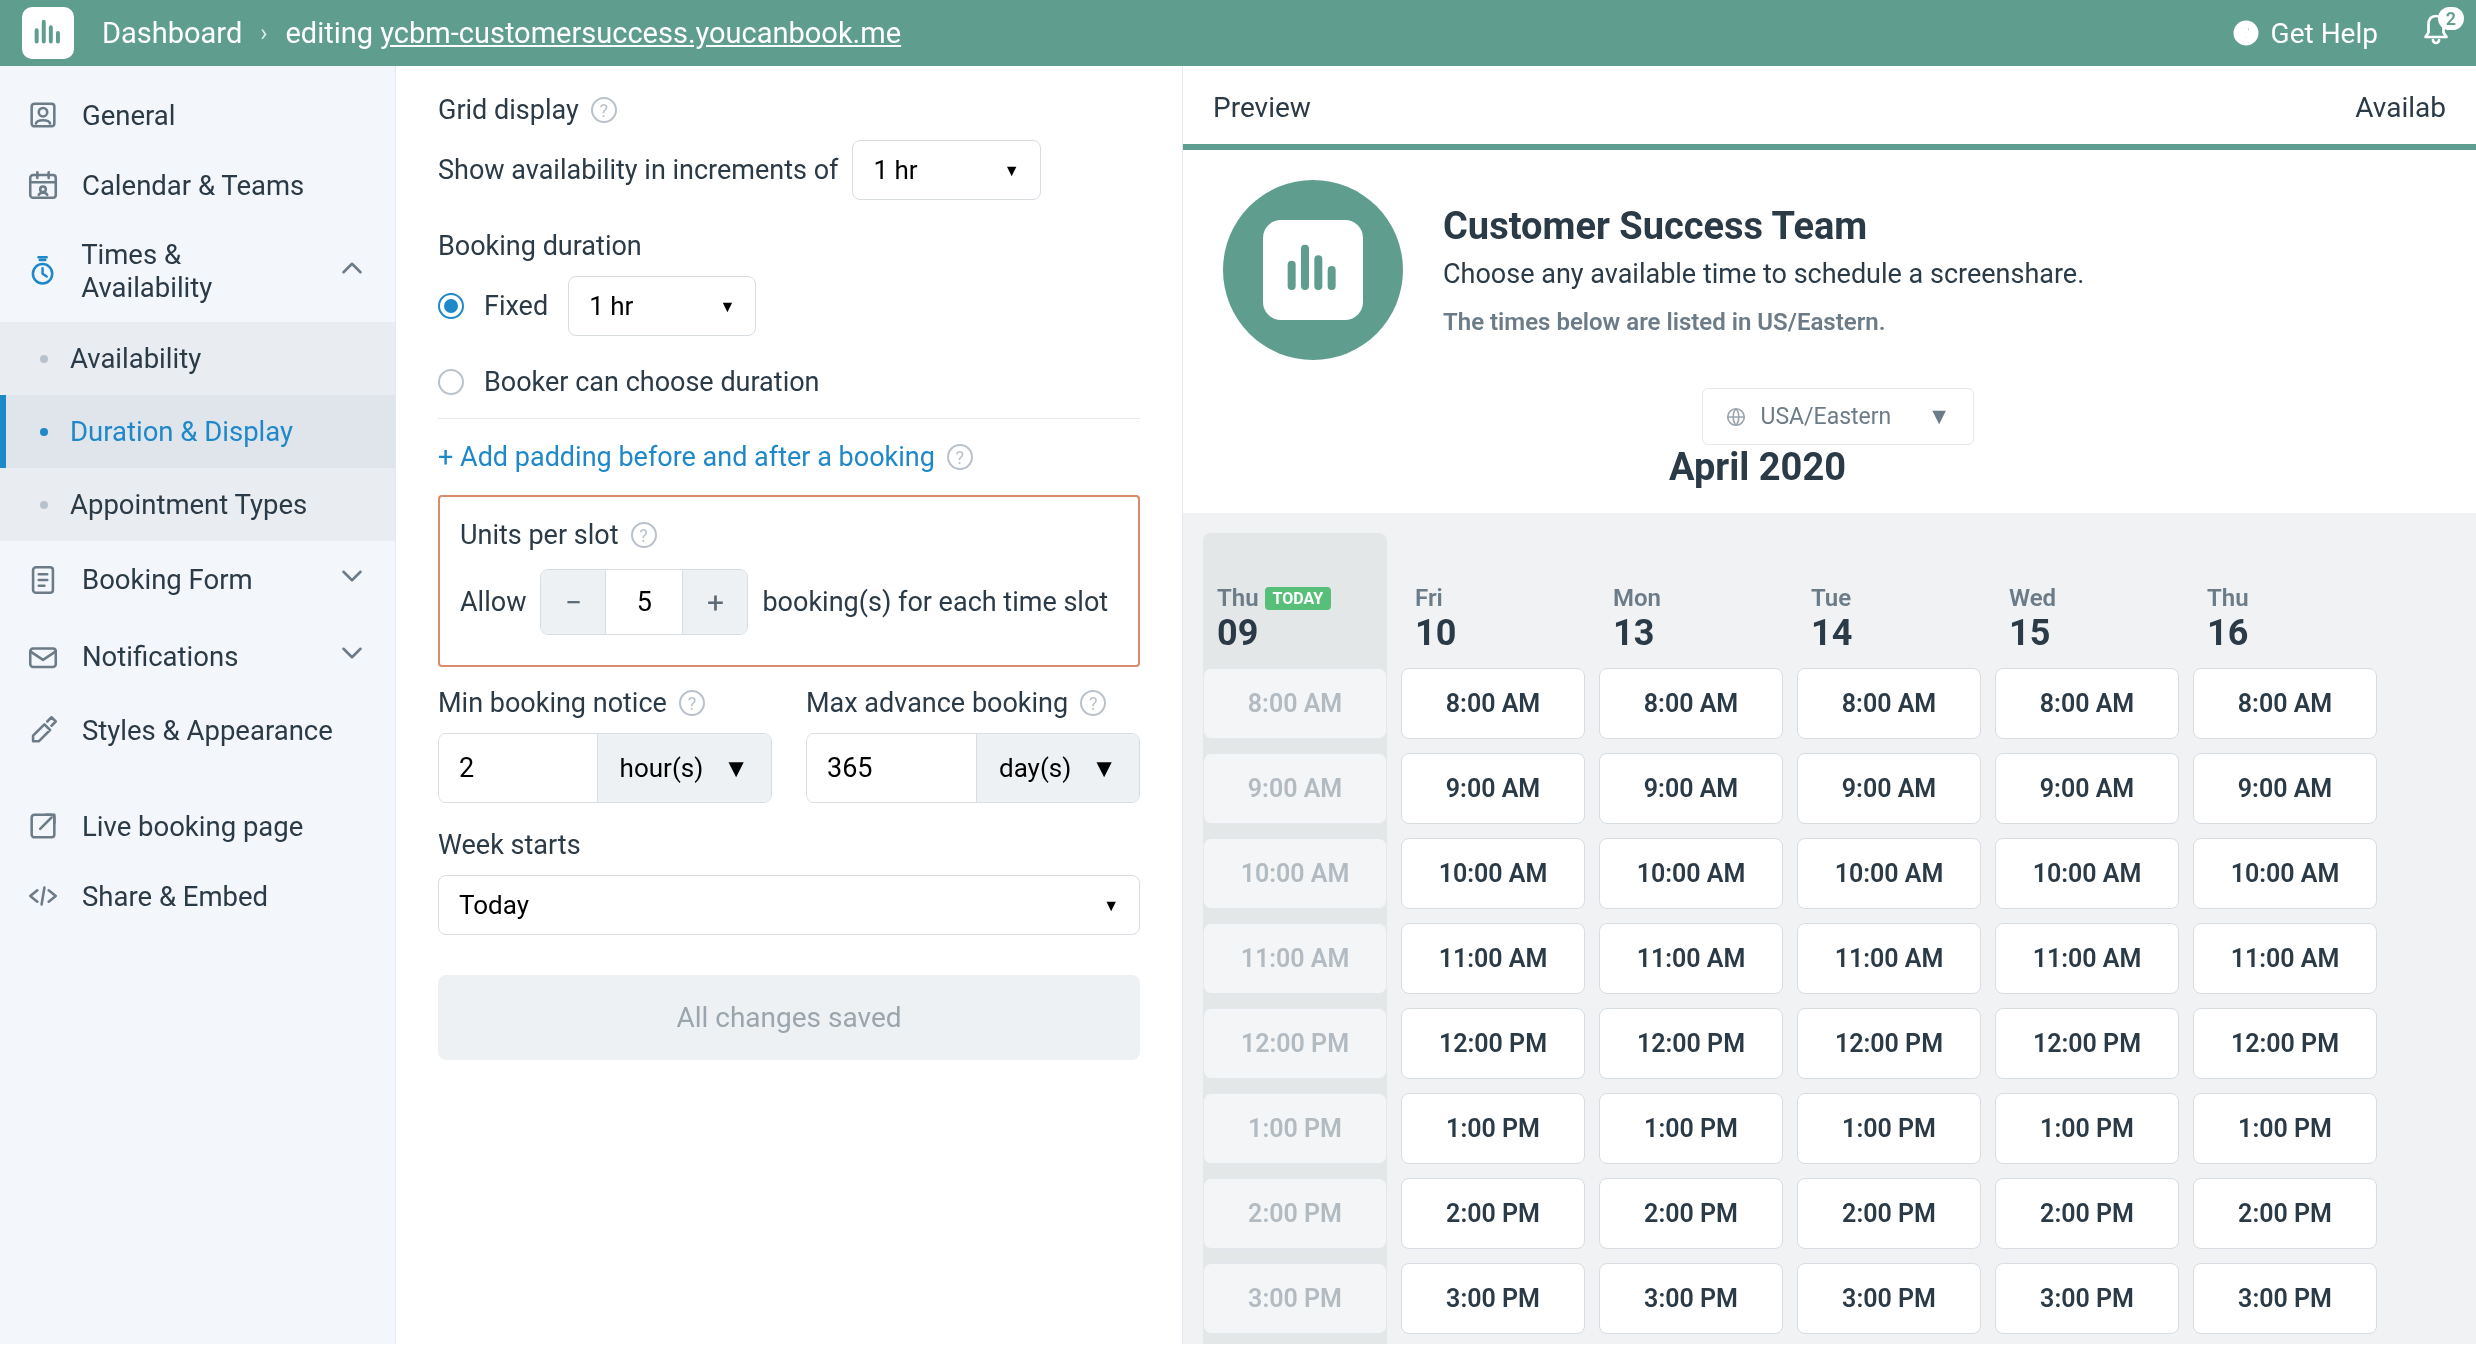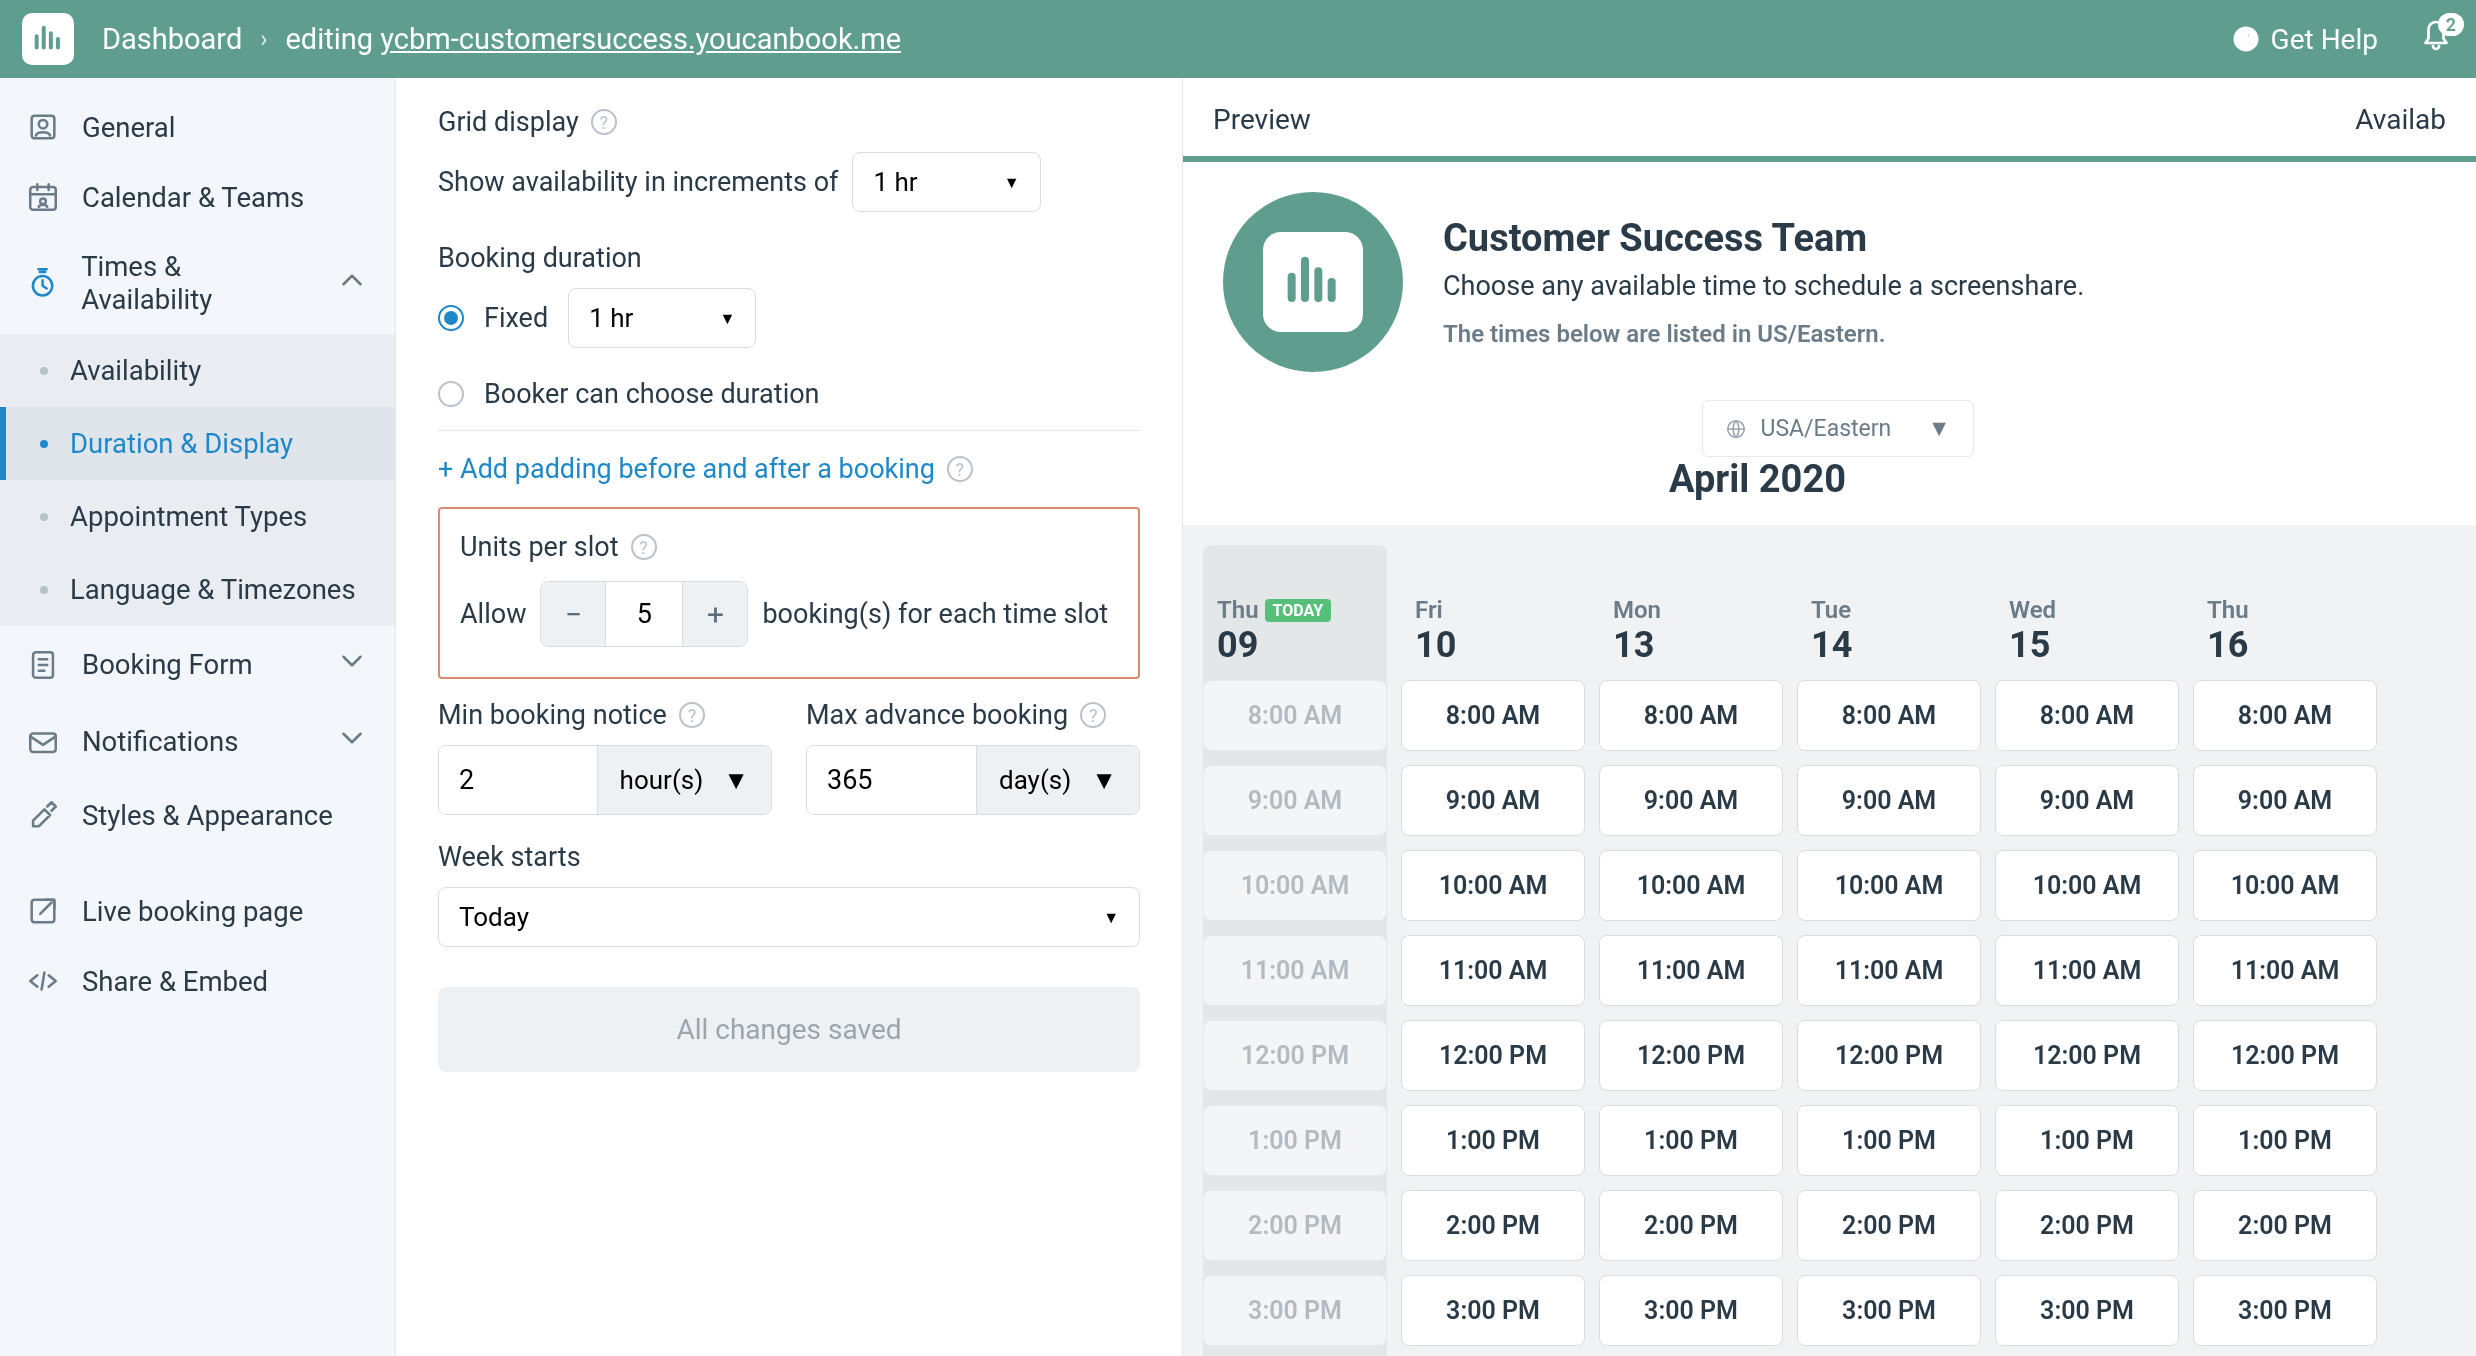--- a/index.html
+++ b/index.html
@@ -1,17 +1,17 @@
 <!DOCTYPE html>
 <html><head>
 <meta charset="utf-8">
 <style>
 * { box-sizing: border-box; margin: 0; padding: 0; font-family: -apple-system, BlinkMacSystemFont, "Segoe UI", Roboto, Helvetica, Arial, sans-serif; }
 body { width: 2476px; height: 1356px; overflow: hidden; background: #fff; transform-origin: top left; }
-.topbar { height: 78px; background: #5f9e8f; display: flex; align-items: center; padding: 0 22px; color: #fff; }
+.topbar { height: 66px; background: #5f9e8f; display: flex; align-items: center; padding: 0 22px; color: #fff; }
 .logo { width: 52px; height: 52px; background: #fff; border-radius: 10px; display: flex; align-items: center; justify-content: center; color: #5f9e8f; }
 .logo svg { width: 34px; height: 34px; }
 .breadcrumb { display: flex; align-items: center; gap: 18px; margin-left: 28px; font-size: 29px; }
 .breadcrumb .chev { opacity: .8; font-size: 24px; }
 .breadcrumb .editing { }
 .breadcrumb .url { text-decoration: underline; }
 .topbar-spacer { flex: 1; }
 .gethelp { display: flex; align-items: center; gap: 10px; font-size: 28px; margin-right: 40px; }
 .bell-wrap { position: relative; }
 .bell-wrap .badge { position: absolute; top: -6px; right: -10px; background: #fff; color: #5f9e8f; border-radius: 20px; font-size: 18px; padding: 1px 8px; font-weight: 600; }
@@ -151,24 +151,20 @@
           <span>Availability</span>
         </div>
       <div class="sub active">
           <span class="dot"></span>
           <span>Duration &amp; Display</span>
         </div>
       <div class="sub">
           <span class="dot"></span>
           <span>Appointment Types</span>
         </div>
-      <div class="sub">
-          <span class="dot"></span>
-          <span>Language &amp; Timezones</span>
-        </div>
     </div>
     <div class="side-item">
       <svg class="icon" viewBox="0 0 24 24">
           <rect x="5" y="3" width="14" height="18" rx="2"></rect>
           <path d="M9 8 h6 M9 12 h6 M9 16 h4"></path>
         </svg>
       <span>Booking Form</span>
       <span class="chev"><svg class="icon" width="22" height="22" viewBox="0 0 24 24">
             <path d="M6 9 l6 6 6-6"></path>
           </svg></span>

